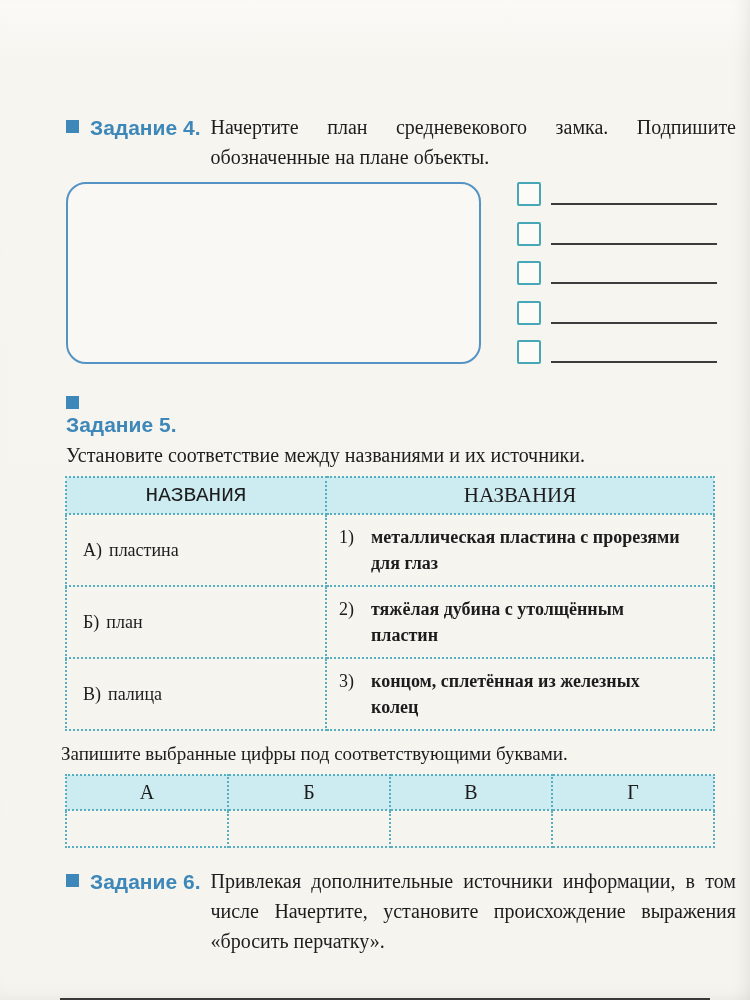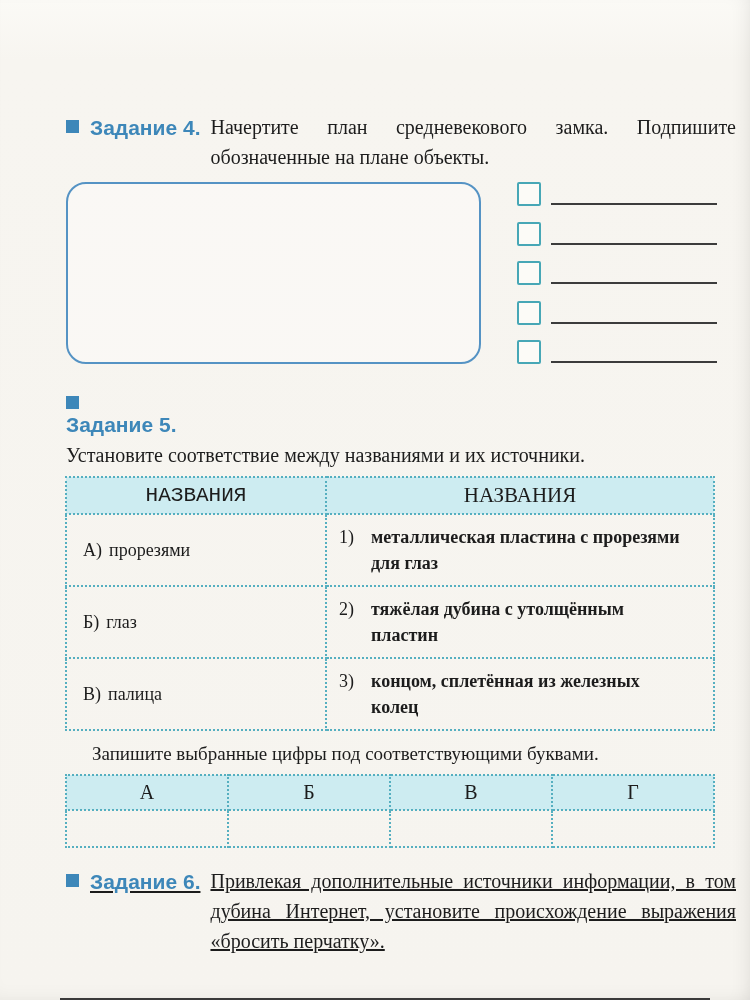--- a/index.html
+++ b/index.html
@@ -31,27 +31,27 @@
   .match-table th,.match-table td{border:2px dotted #55afc0;}
   .match-table th{background:#cdecf1;font-weight:normal;font-size:21px;padding:5px 4px;text-align:center;}
   .col-terms{width:250px;font-family:Liberation Mono, monospace;}
   .term-cell{padding:9px 8px 9px 16px;font-size:18px;vertical-align:middle;}
   .def-cell{padding:9px 8px 9px 12px;font-size:18px;vertical-align:middle;}
   .def-row{display:flex;line-height:26px;}
   .def-num{width:32px;flex:none;}
   .def-text{max-width:312px;font-weight:bold;}
   .term-cell .letter{margin-right:7px;}
   
-  .instruction{margin:10px 34px 0 92px;font-size:19px;line-height:26px;}
+  .instruction{margin:10px 34px 0 61px;font-size:19px;line-height:26px;}
   .ans-table{width:650px;margin:7px 0 0 65px;border-collapse:collapse;table-layout:fixed;}
   .ans-table th,.ans-table td{border:2px dotted #55afc0;}
   .ans-table th{background:#cdecf1;font-weight:normal;font-size:20px;padding:5px 0;text-align:center;}
   .ans-table td{height:33px;background:transparent;}
   
-  .t6-head{margin-top:18px;text-decoration:underline;}
+  .t6-head{margin-top:18px;}
   .write-area{margin:14px 40px 0 60px;}
   .answer-line{height:28px;border-bottom:2px solid #3a3a3a;}
 </style>
 </head>
 <body>
 
 <div class="page">
 
   <div class="task-head" style="padding-top:56px;">
     <span class="bullet" style="margin-top:64px;"></span>
@@ -92,32 +92,32 @@
   </div>
 
   <table class="match-table">
     <tbody>
         <tr>
       <th class="col-terms">НАЗВАНИЯ</th>
       <th>НАЗВАНИЯ</th>
     </tr>
     <tr>
       <td class="term-cell">
-        <span class="letter">А)</span><span>прорезями</span>
+        <span class="letter">А)</span><span>пластина</span>
       </td>
       <td class="def-cell">
         <div class="def-row">
           <span class="def-num">1)</span>
           <span class="def-text">металлическая пластина с прорезями для глаз</span>
         </div>
       </td>
     </tr>
     <tr>
       <td class="term-cell">
-        <span class="letter">Б)</span><span>глаз</span>
+        <span class="letter">Б)</span><span>план</span>
       </td>
       <td class="def-cell">
         <div class="def-row">
           <span class="def-num">2)</span>
           <span class="def-text">тяжёлая дубина с утолщённым пластин</span>
         </div>
       </td>
     </tr>
     <tr>
       <td class="term-cell">
@@ -148,21 +148,21 @@
       <td></td>
       <td></td>
       <td></td>
     </tr>
   </tbody>
     </table>
 
   <div class="task-head t6-head">
     <span class="bullet"></span>
     <span class="task-label">Задание 6.</span>
-    <span class="task-text">Привлекая дополнительные источники информации, в том дубина Интернет, установите происхождение выражения «бросить перчатку».</span>
+    <span class="task-text">Привлекая дополнительные источники информации, в том числе Начертите, установите происхождение выражения «бросить перчатку».</span>
   </div>
 
   <div class="write-area">
     <div class="answer-line"></div>
     <div class="answer-line"></div>
 
   </div>
 
 </div>
 

